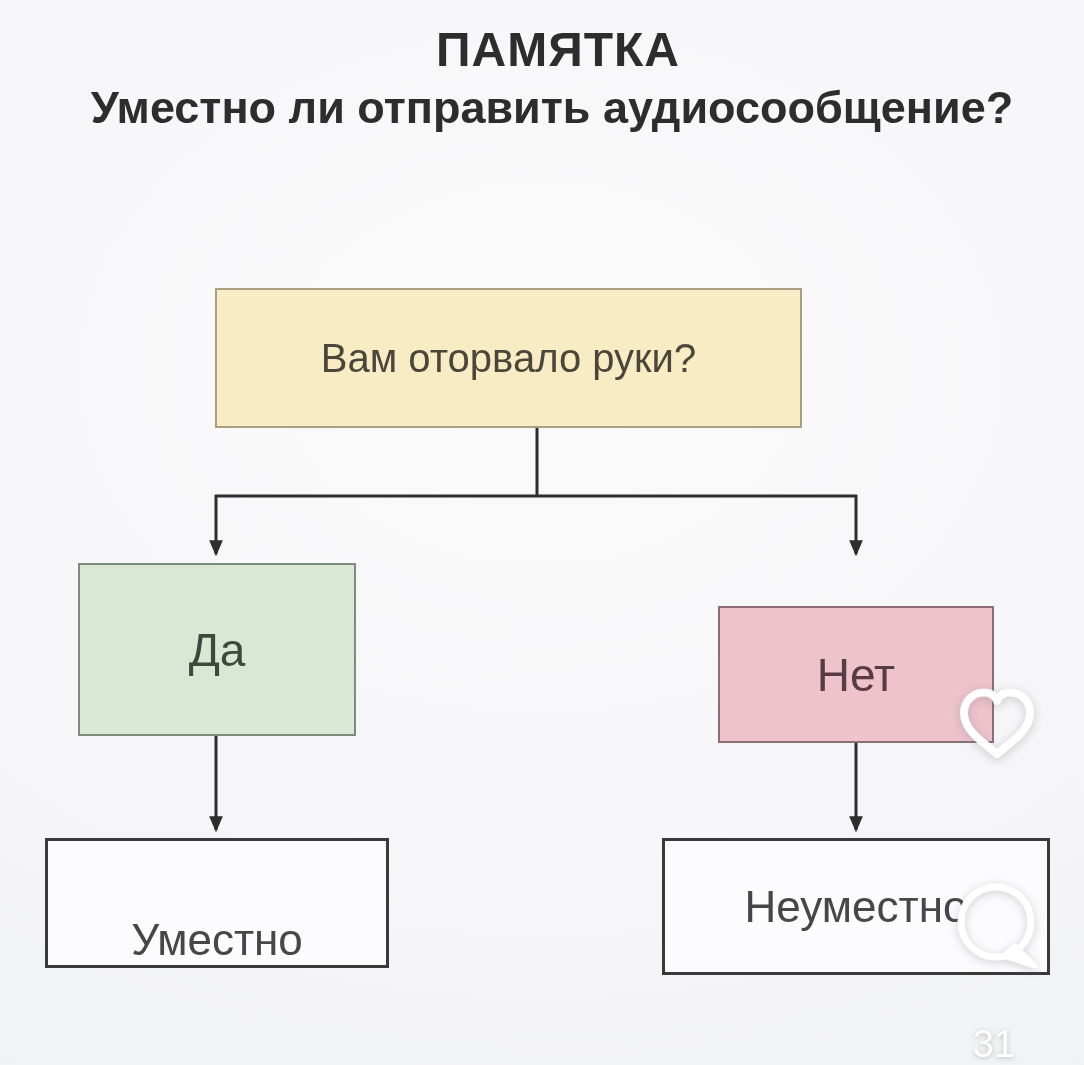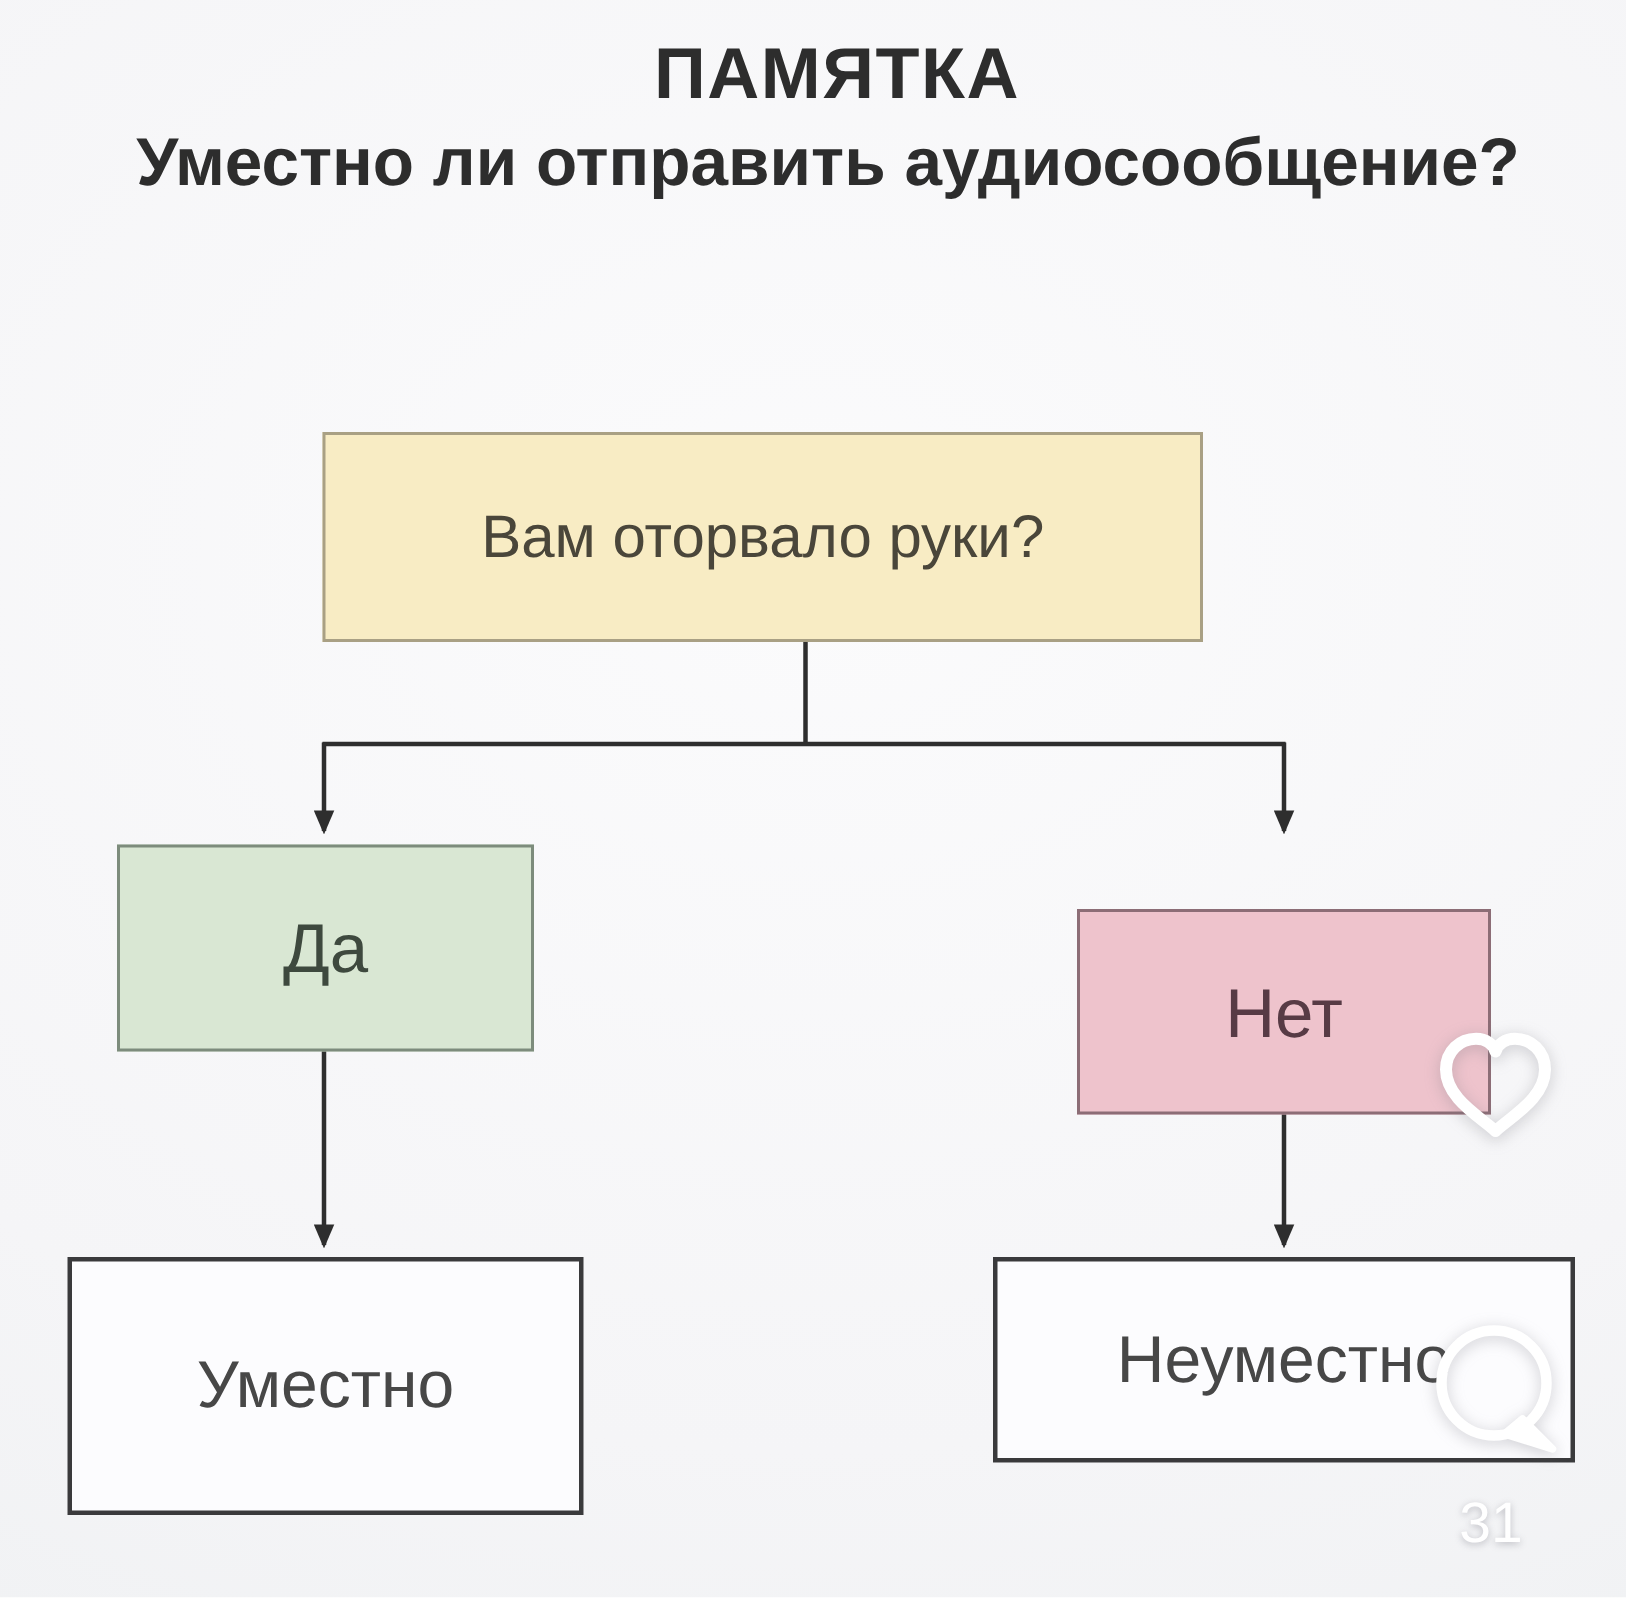--- a/index.html
+++ b/index.html
@@ -16,24 +16,24 @@
   .hdr{position:absolute;top:24px;left:16px;width:100%;text-align:center;color:var(--ink);}
   .hdr h1{margin:0;font-size:48px;font-weight:700;letter-spacing:1px;line-height:1.1;}
   .hdr h2{margin:6px 12px 0 0;font-size:45px;font-weight:700;letter-spacing:0px;line-height:1.1;white-space:nowrap;}
   
   .node{
     position:absolute;display:flex;align-items:center;justify-content:center;
     border:2px solid #999;box-sizing:border-box;white-space:nowrap;
   }
   .node span{display:block;}
   .node.root   {left:215px;top:288px;width:587px;height:140px;font-size:40px;font-weight:400;}
-  .node.yes    {left:78px; top:563px;width:278px;height:138px;font-size:46px;font-weight:400;}
+  .node.yes    {left:78px; top:563px;width:278px;height:173px;font-size:46px;font-weight:400;}
   .node.no     {left:718px;top:563px;width:276px;height:137px;font-size:46px;font-weight:400;}
   .node.result {border-width:3px;font-size:44px;font-weight:400;}
-  .node.yes-res{left:45px; top:838px;width:344px;height:172px;}
+  .node.yes-res{left:45px; top:838px;width:344px;height:130px;align-items:flex-end;}
   .node.no-res {left:662px;top:838px;width:388px;height:137px;justify-content:center;}
   
   .connectors{position:absolute;left:0;top:0;width:1084px;height:1065px;}
   .connectors line{stroke:var(--line);stroke-width:3;}
   .connectors .ah{fill:var(--line);}
   
   .ov{position:absolute;color:#ffffff;}
   .ov-ico{filter:drop-shadow(0 2px 5px rgba(120,120,130,.35));}
   .like-ico   {left:953px;top:684px;width:88px;height:78px;}
   .like-count {left:928px;top:790px;width:132px;text-align:center;font-size:38px;font-weight:500;
@@ -83,15 +83,15 @@
   </div>
 
   <svg class="ov ov-ico like-ico" viewBox="0 0 88 78" style="color: rgb(255, 255, 255);">
     <path d="M44,70 C33,60 11,48 11,29 C11,16.5 20.5,8.5 31,8.5 C38,8.5 42.5,12.5 44,17 C45.5,12.5 50,8.5 57,8.5 C67.5,8.5 77,16.5 77,29 C77,48 55,60 44,70 Z" fill="none" stroke="currentColor" stroke-width="8" stroke-linejoin="round" stroke-linecap="round"></path>
   </svg>
 
   <svg class="ov ov-ico cmt-ico" viewBox="0 0 90 92" style="color: rgb(255, 255, 255);">
     <circle cx="43" cy="42" r="35" fill="none" stroke="currentColor" stroke-width="7"></circle>
     <path d="M62,66 L82,86 L50,76 Z" fill="currentColor" stroke="currentColor" stroke-width="5" stroke-linejoin="round"></path>
   </svg>
-  <div class="ov cmt-count" style="color: rgb(255, 255, 255);">31</div>
+  <div class="ov cmt-count" style="color: rgb(255, 255, 255); margin-top: 28px;">31</div>
 
 </div>
 
 </body></html>

